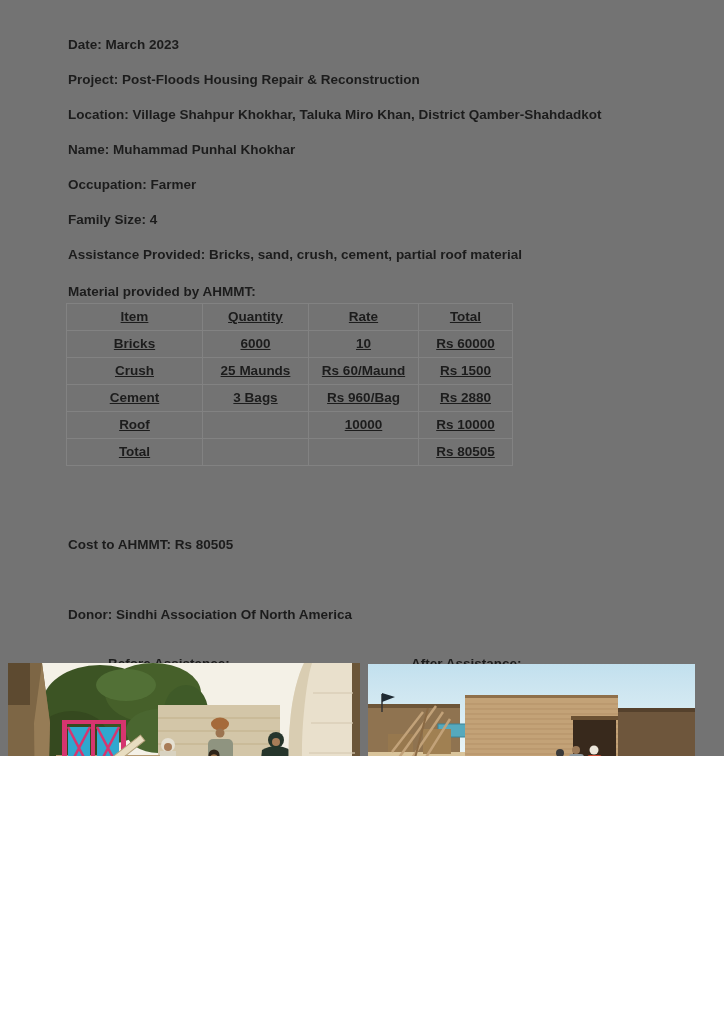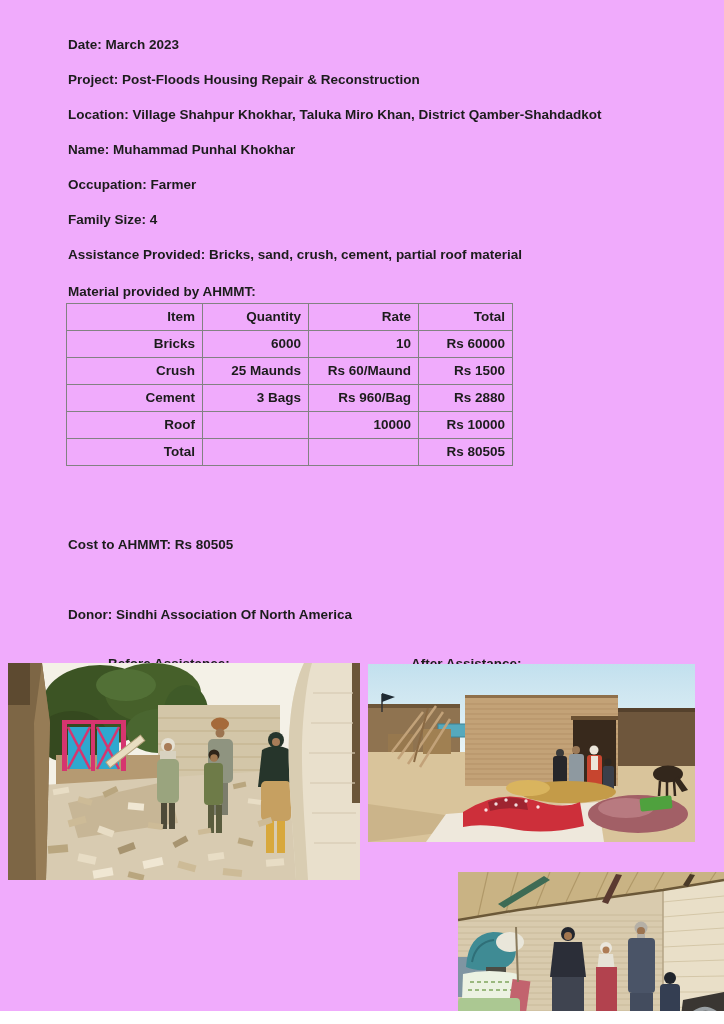--- a/index.html
+++ b/index.html
@@ -1,28 +1,28 @@
 <!DOCTYPE html>
 <html><head>
 <meta charset="utf-8">
 <style>
   html,body{margin:0;padding:0;background:#fff;}
   .page{
-    position:relative;width:724px;height:1011px;background:#f0abfc;overflow:hidden;
+    position:relative;width:724px;height:756px;background:#737373;overflow:hidden;
     font-family:"Liberation Sans",sans-serif;color:#1c1c1c;
   }
   .line{position:absolute;left:68px;margin:0;font-size:13.5px;font-weight:bold;white-space:nowrap;}
   .tbl-title{position:absolute;left:68px;top:284px;margin:0;font-size:13.5px;font-weight:bold;}
   table.materials{
     position:absolute;left:66px;top:303px;border-collapse:collapse;table-layout:fixed;width:446px;
     font-size:13.5px;font-weight:bold;
   }
   table.materials th,table.materials td{
-    border:1px solid #828282;text-align:right;vertical-align:middle;
-    padding:2px 7px;line-height:1.25;height:22px;
+    border:1px solid #828282;text-align:center;vertical-align:middle;
+    padding:2px 7px;line-height:1.25;height:22px;text-decoration:underline;
   }
   table.materials col.c1{width:136px}
   table.materials col.c2{width:106px}
   table.materials col.c3{width:110px}
   table.materials col.c4{width:94px}
   .caption{
     position:absolute;margin:16px;font-size:13.5px;font-weight:bold;
     text-decoration:underline;text-underline-offset:2px;white-space:nowrap;
   }
   .photo{position:absolute;display:block;}

